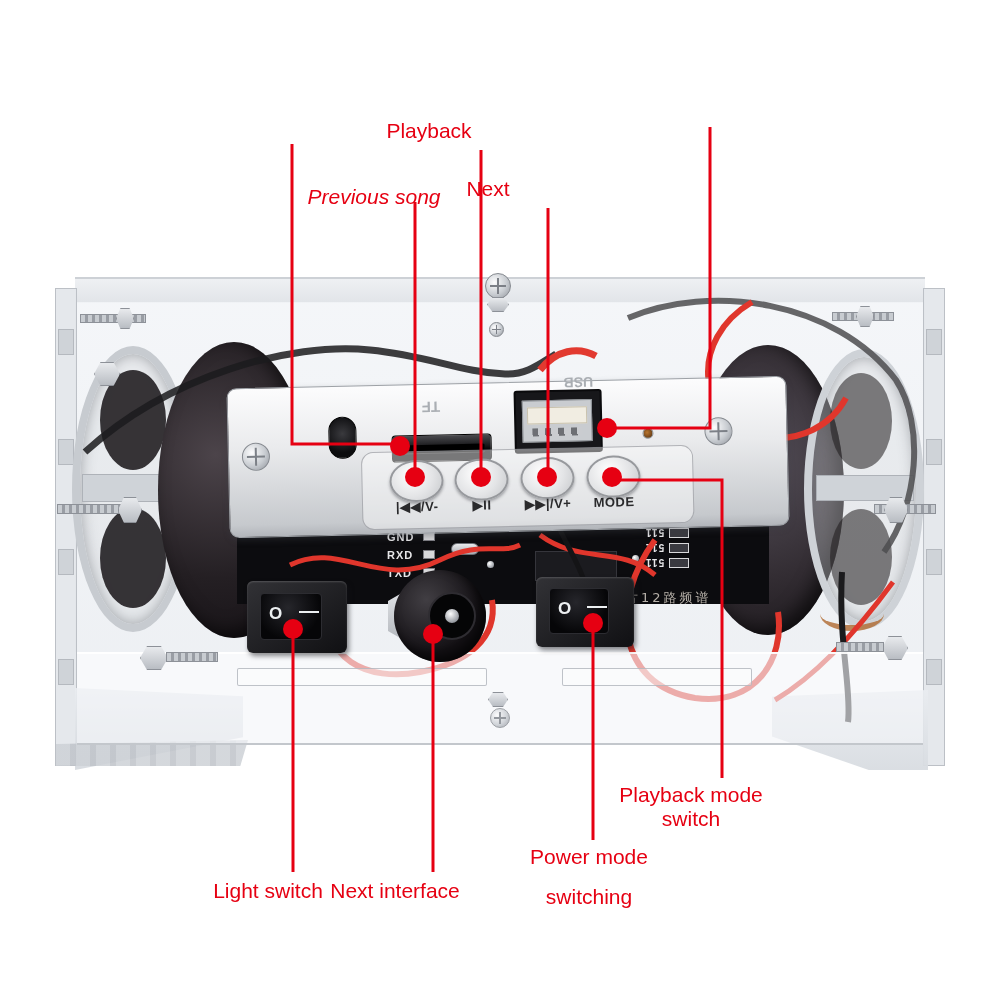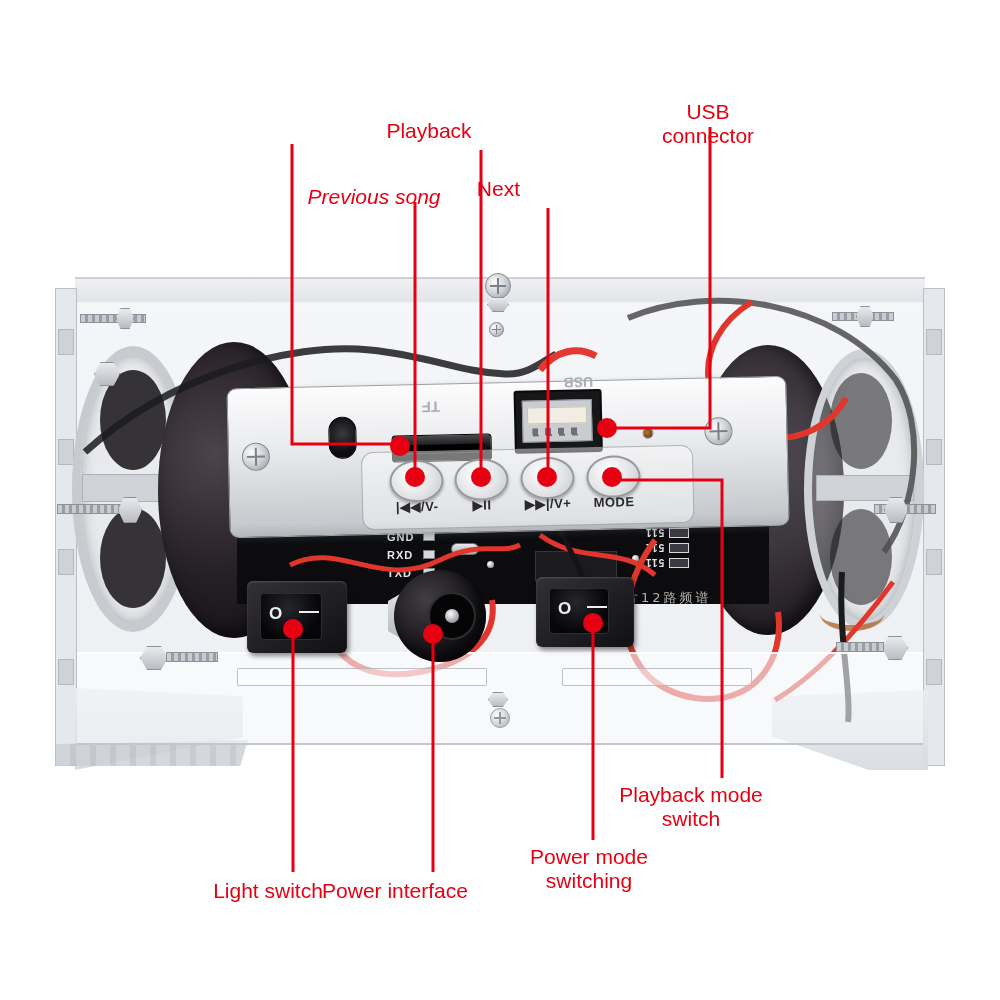--- a/index.html
+++ b/index.html
@@ -128,21 +128,21 @@
     background:radial-gradient(circle at 40% 35%,#fdfdfe,#8f939a 75%);}
 
   
   #wires,#ann-lines{left:0;top:0;width:1000px;height:1000px;pointer-events:none;}
   #wires{z-index:4;}
   #ann-lines{z-index:10;}
   .ann{color:#e60012;font-size:21px;line-height:1.12;text-align:center;z-index:11;}
   #lab-tf{left:203px;top:117px;width:134px;}
   #lab-prev{left:306px;top:185px;width:136px;font-style:italic;}
   #lab-suspend{left:374px;top:119px;width:110px;}
-  #lab-next{left:456px;top:177px;width:64px;text-align:right;}
+  #lab-next{left:456px;top:177px;width:64px;}
   #lab-usb{left:638px;top:100px;width:140px;}
   #lab-playback{left:608px;top:783px;width:166px;}
   #lab-light{left:514px;top:845px;width:150px;}
   #lab-powersw{left:202px;top:879px;width:132px;}
   #lab-powerif{left:322px;top:879px;width:146px;}
 </style>
 </head>
 <body>
 
 <div id="stage">
@@ -309,25 +309,24 @@
       <circle cx="607" cy="428" r="10"></circle>
       <circle cx="293" cy="629" r="10"></circle>
       <circle cx="433" cy="634" r="10"></circle>
       <circle cx="593" cy="623" r="10"></circle>
     </g>
   </svg>
 
   <div class="ann" id="lab-prev">Previous song</div>
   <div class="ann" id="lab-suspend">Playback</div>
   <div class="ann" id="lab-next">Next</div>
-  <div class="ann" id="lab-usb">USB connector</div>
   <div class="ann" id="lab-playback">
     <span style="position:static;display:block;">Playback mode</span>
     <span style="position:static;display:block;">switch</span>
   </div>
   <div class="ann" id="lab-light">
     <span style="position:static;display:block;">Power mode</span>
-    <span style="position:static;display:block;">switching</span>
+    <span style="position:static;display:block;margin-top:16px;">switching</span>
   </div>
   <div class="ann" id="lab-powersw">Light switch</div>
-  <div class="ann" id="lab-powerif">Power interface</div>
+  <div class="ann" id="lab-powerif">Next interface</div>
 
 </div>
 
 </body></html>

